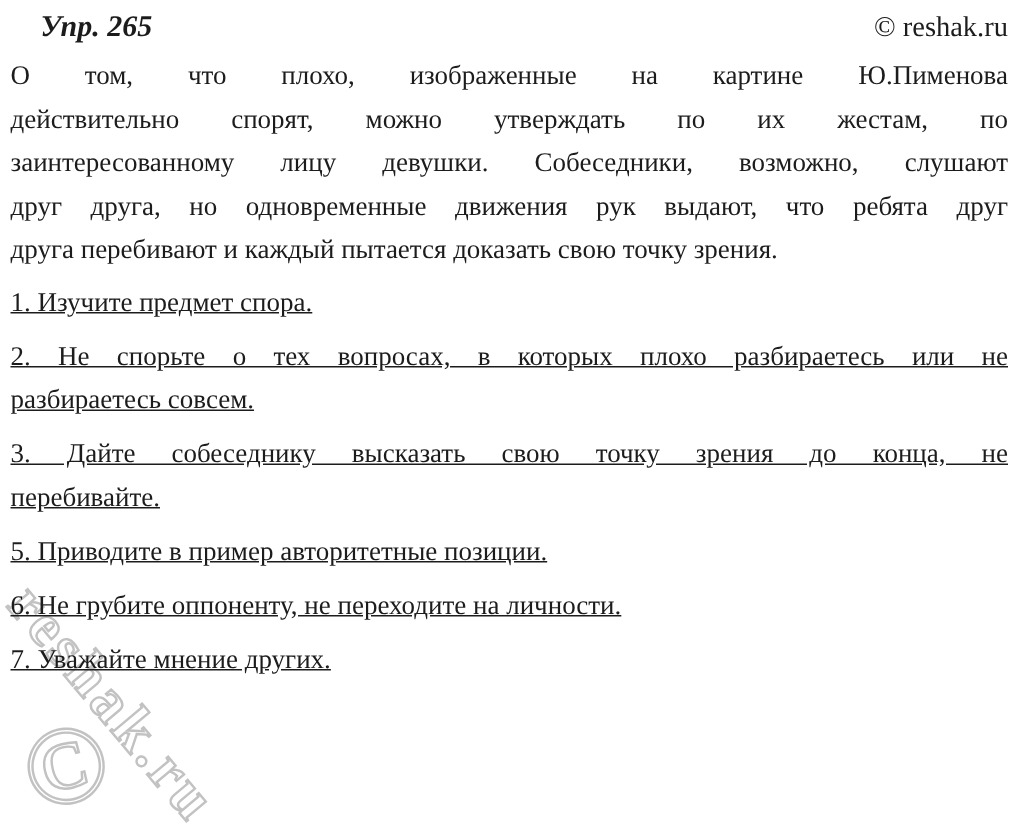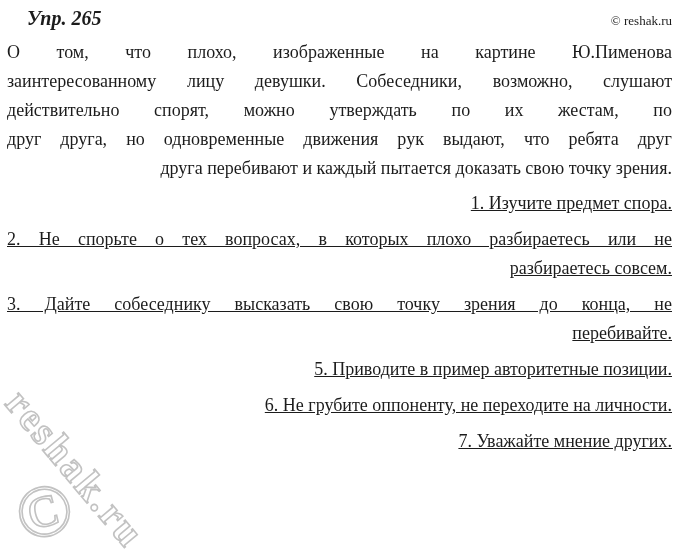--- a/index.html
+++ b/index.html
@@ -26,25 +26,25 @@
     transform: rotate(-14deg);
     color: rgba(255,255,255,0.35);
     -webkit-text-stroke: 1.6px #c2c2c2;
   }
 
   
   .content { position: relative; z-index: 1; padding: 6px 8px 0 7px; }
 
   .header-row { display: flex; justify-content: space-between; align-items: baseline; line-height: 24px; }
   .exercise { font-size: 20px; font-weight: bold; font-style: italic; margin-left: 20px; }
-  .copyright { font-size: 13px; }
+  .copyright { font-size: 19px; }
 
   .line { font-size: 18px; line-height: 29px; }
   .jline { text-align: justify; text-align-last: justify; }
-  .lline { text-align: right; }
+  .lline { text-align: left; }
 
   .intro { margin-top: 5px; }
   .memo-title { margin-top: 43px; }
   .memo-item { margin-top: 7px; text-decoration: underline; }
   .memo-item.first { margin-top: 6px; }
   .memo-item.gap-after { margin-bottom: 12px; }
 </style>
 </head>
 <body>
 
@@ -57,22 +57,22 @@
 
   <div class="content">
 
     <div class="header-row">
       <span class="exercise">Упр. 265</span>
       <span class="copyright">© reshak.ru</span>
     </div>
 
     <div class="intro">
       <div class="line jline">О том, что плохо, изображенные на картине Ю.Пименова</div>
+      <div class="line jline">действительно спорят, можно утверждать по их жестам, по</div>
       <div class="line jline">заинтересованному лицу девушки. Собеседники, возможно, слушают</div>
-      <div class="line jline">действительно спорят, можно утверждать по их жестам, по</div>
       <div class="line jline">друг друга, но одновременные движения рук выдают, что ребята друг</div>
       <div class="line lline">друга перебивают и каждый пытается доказать свою точку зрения.</div>
     </div>
 
 
     <div class="memo-item first">
       <div class="line lline">1. Изучите предмет спора.</div>
     </div>
 
     <div class="memo-item">

